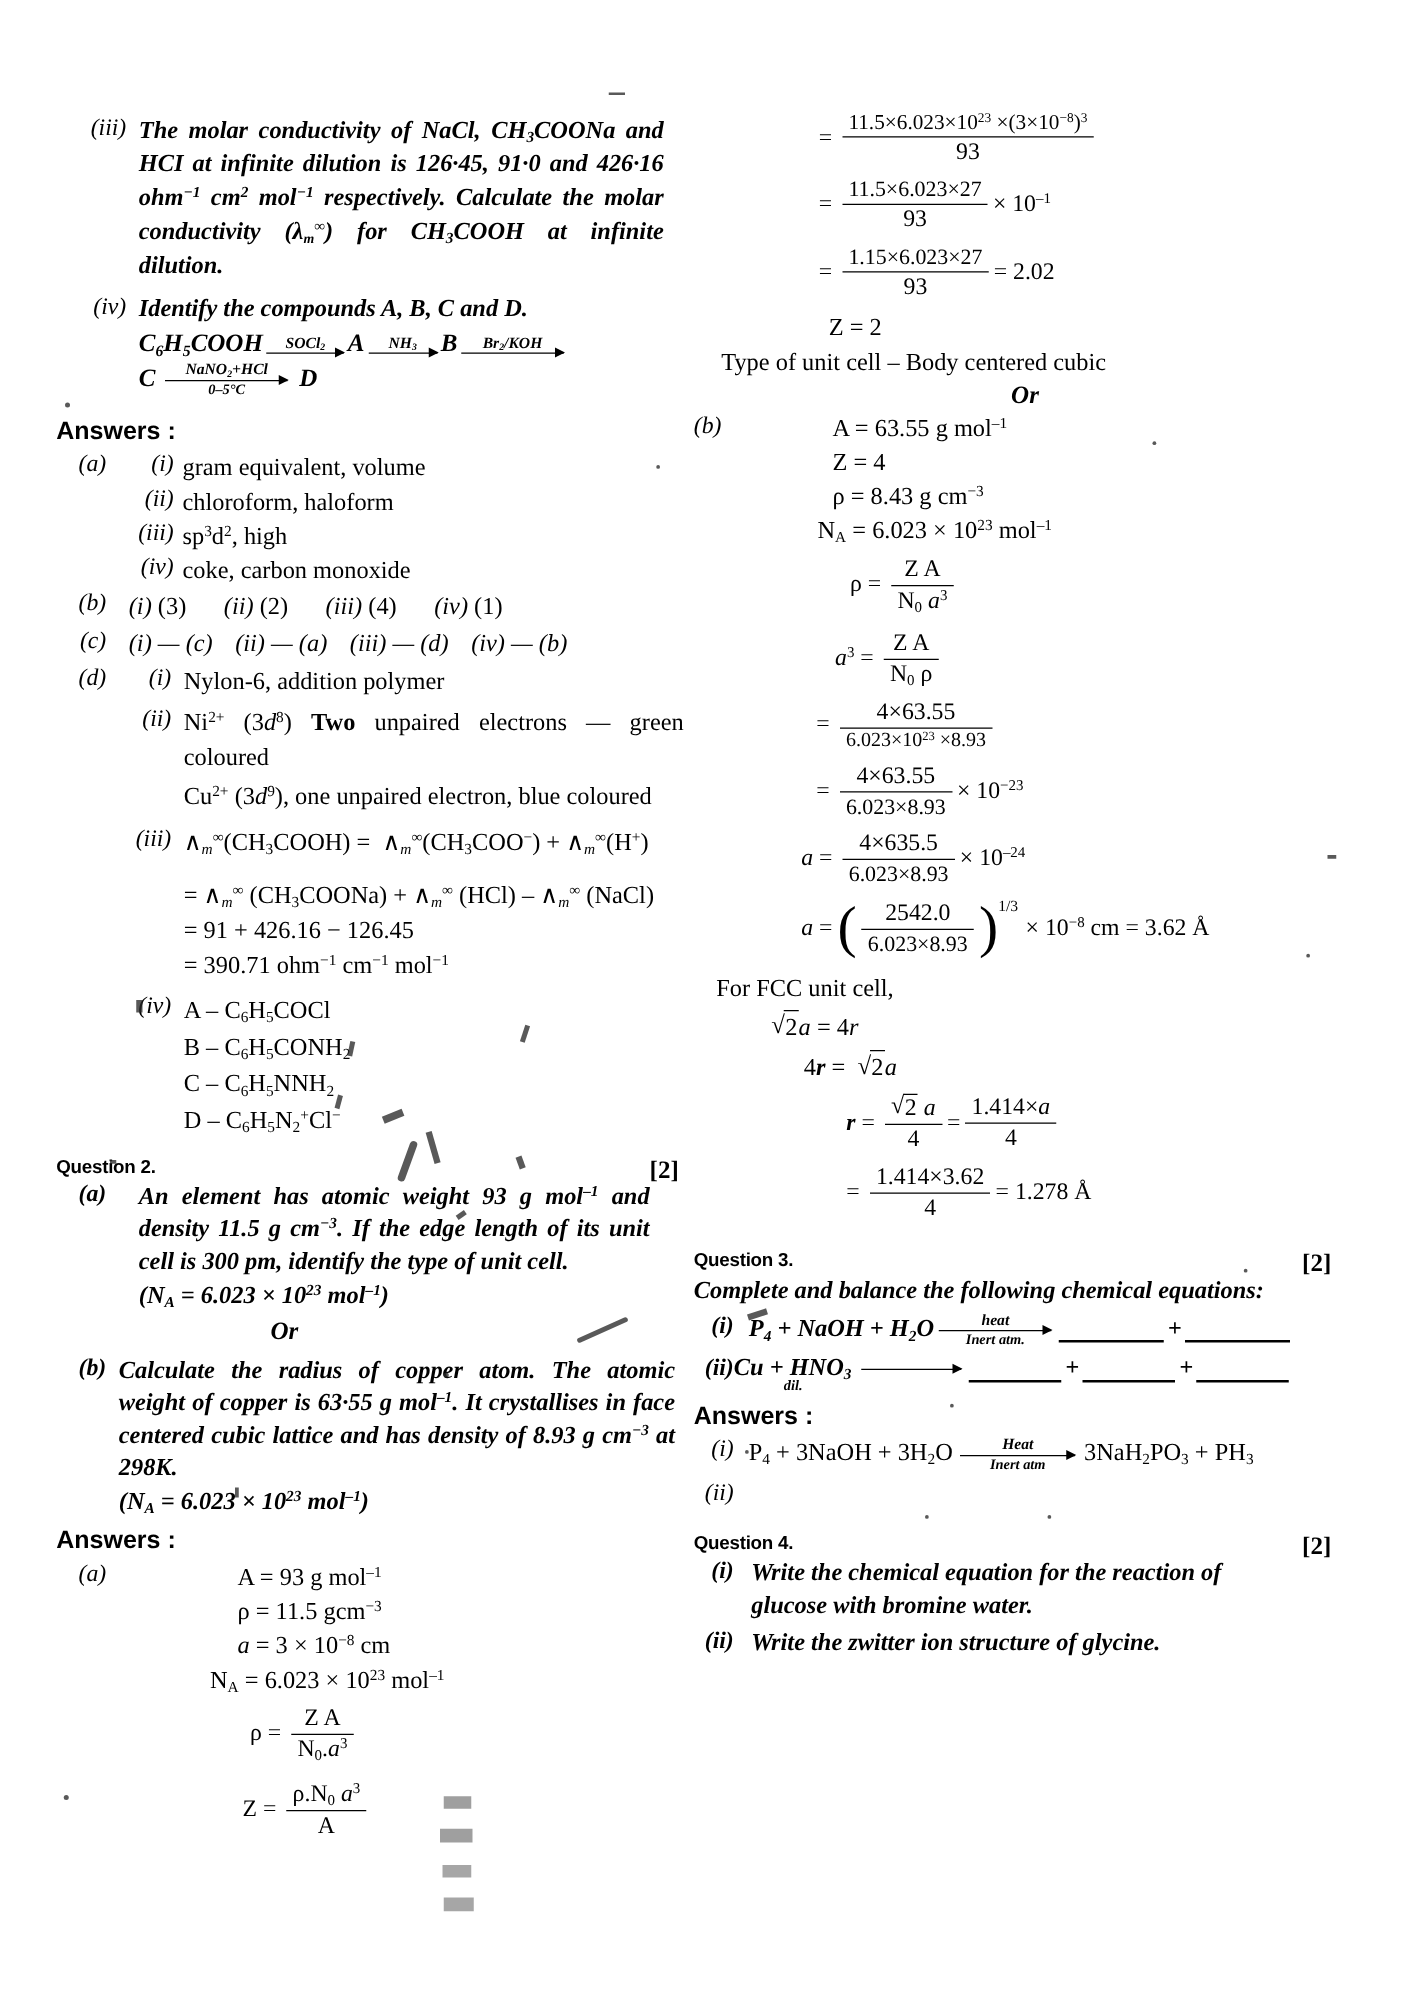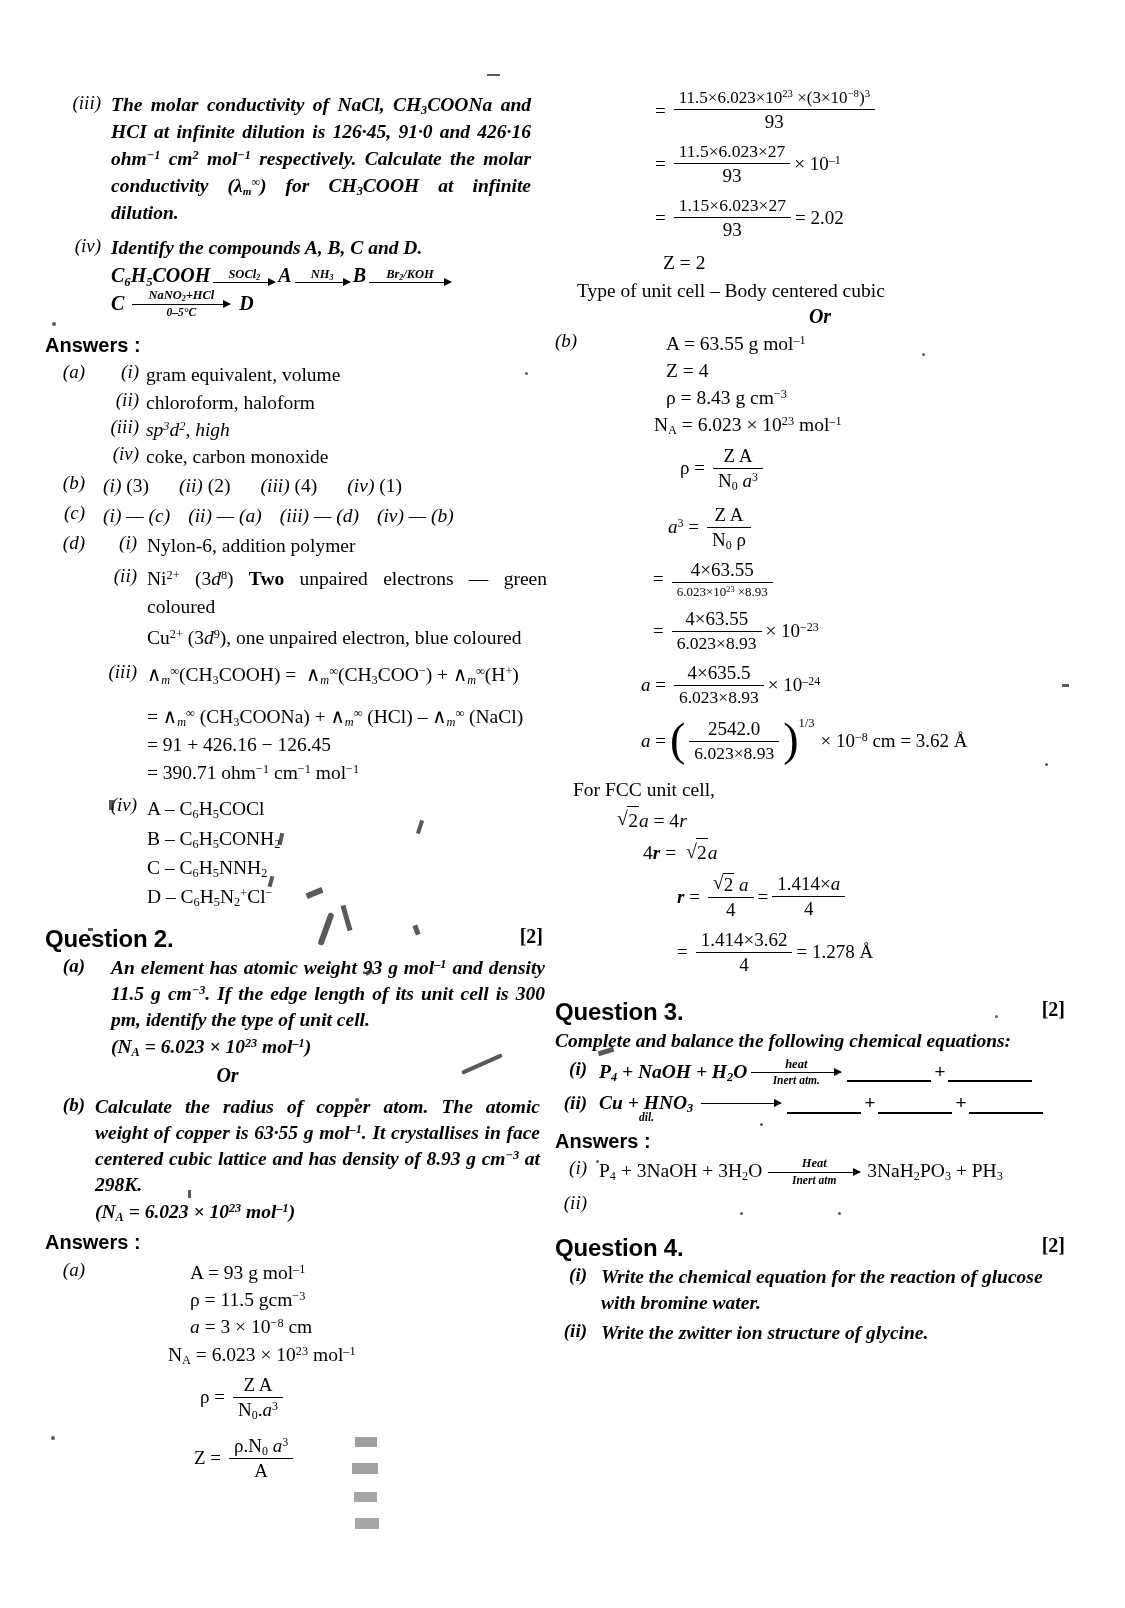--- a/index.html
+++ b/index.html
@@ -27,21 +27,21 @@
   
   .it  { font-style: italic; }
   .bi  { font-style: italic; font-weight: bold; }
   .bd  { font-weight: bold; }
   sub  { font-size: 0.63em; vertical-align: -0.28em; line-height: 0; }
   sup  { font-size: 0.63em; vertical-align: 0.52em; line-height: 0; }
 
   .qhead {
     font-family: "Liberation Sans", "DejaVu Sans", sans-serif;
     font-weight: bold;
-    font-size: 24px;
+    font-size: 15px;
     letter-spacing: -0.2px;
   }
   .marks {
     font-family: "Liberation Serif", "DejaVu Serif", serif;
     font-weight: bold;
     font-size: 20px;
     float: right;
   }
   .ans-head {
     font-family: "Liberation Sans", "DejaVu Sans", sans-serif;
@@ -222,21 +222,21 @@
         <div class="row">
           <div class="lbl" style="width:36px;">(i)</div>
           <div class="atext" style="margin-left:7px;">gram equivalent, volume</div>
         </div>
         <div class="row">
           <div class="lbl" style="width:36px;">(ii)</div>
           <div class="atext" style="margin-left:7px;">chloroform, haloform</div>
         </div>
         <div class="row">
           <div class="lbl" style="width:36px;">(iii)</div>
-          <div class="atext" style="margin-left:7px;font-style:italic;">sp<sup>3</sup>d<sup>2</sup>, high</div>
+          <div class="atext" style="margin-left:7px;">sp<sup>3</sup>d<sup>2</sup>, high</div>
         </div>
         <div class="row">
           <div class="lbl" style="width:36px;">(iv)</div>
           <div class="atext" style="margin-left:7px;">coke, carbon monoxide</div>
         </div>
       </div>
     </div>
 
     <div class="row" style="margin-top:2px;">
       <div class="lbl" style="width:40px;">(b)</div>
@@ -420,21 +420,21 @@
           </span>
         </div>
       </div>
     </div>
 
     <div style="margin-left:98px; margin-top:6px;">
       <div class="eqline">
         <span class="eqsign">=</span>
         <span class="frac">
           <span class="num">4×63.55</span>
-          <span class="den" style="font-size:13px;">6.023×10<sup>23</sup> ×8.93</span>
+          <span class="den" style="font-size:16px;">6.023×10<sup>23</sup> ×8.93</span>
         </span>
       </div>
 
       <div class="eqline" style="margin-top:8px;">
         <span class="eqsign">=</span>
         <span class="frac">
           <span class="num">4×63.55</span>
           <span class="den" style="font-size:17.5px;">6.023×8.93</span>
         </span>
         <span>× 10<sup>−23</sup></span>
@@ -512,21 +512,21 @@
           <span class="below">Inert atm.</span>
         </span>
         <span class="blank" style="width:84px;"></span>
         <span>+</span>
         <span class="blank" style="width:84px;"></span>
       </div>
     </div>
 
     <div class="row" style="margin-top:6px;">
       <div class="lbl bi" style="width:32px;">(ii)</div>
-      <div class="bi" style="margin-left:12px; font-size:19.5px; display:flex; align-items:center; white-space:nowrap;">
+      <div class="bi" style="font-size:19.5px; display:flex; align-items:center; white-space:nowrap;">
         <span style="position:relative; display:inline-block;">
           Cu + HNO<sub>3</sub>
           <span style="position:absolute; left:40px; top:19px; font-size:11.5px; font-weight:bold;">dil.</span>
         </span>
         <span class="arrow" style="margin-left:8px;">
           <span class="shaft" style="width:80px;"></span>
         </span>
         <span class="blank" style="width:74px;"></span>
         <span>+</span>
         <span class="blank" style="width:74px;"></span>

